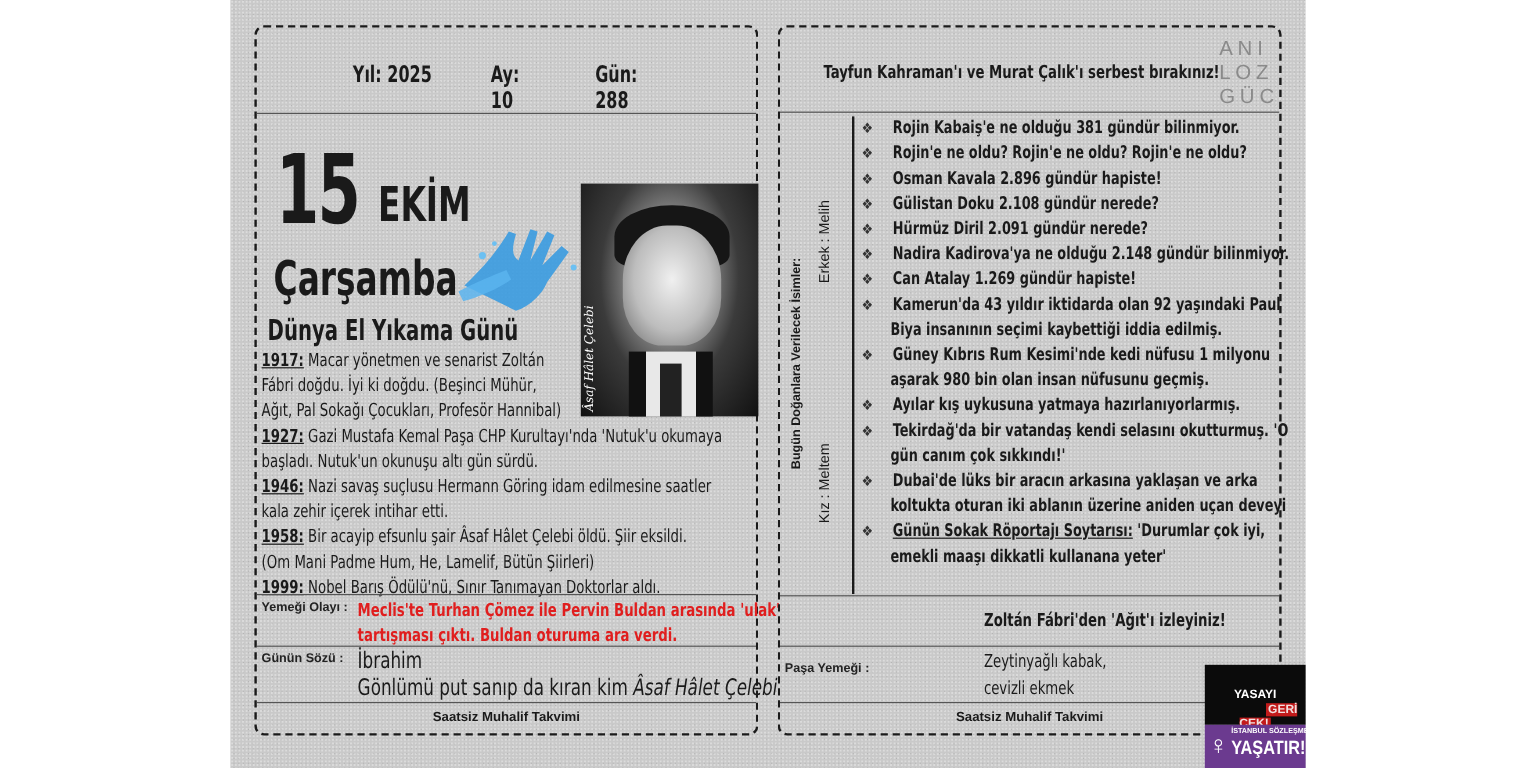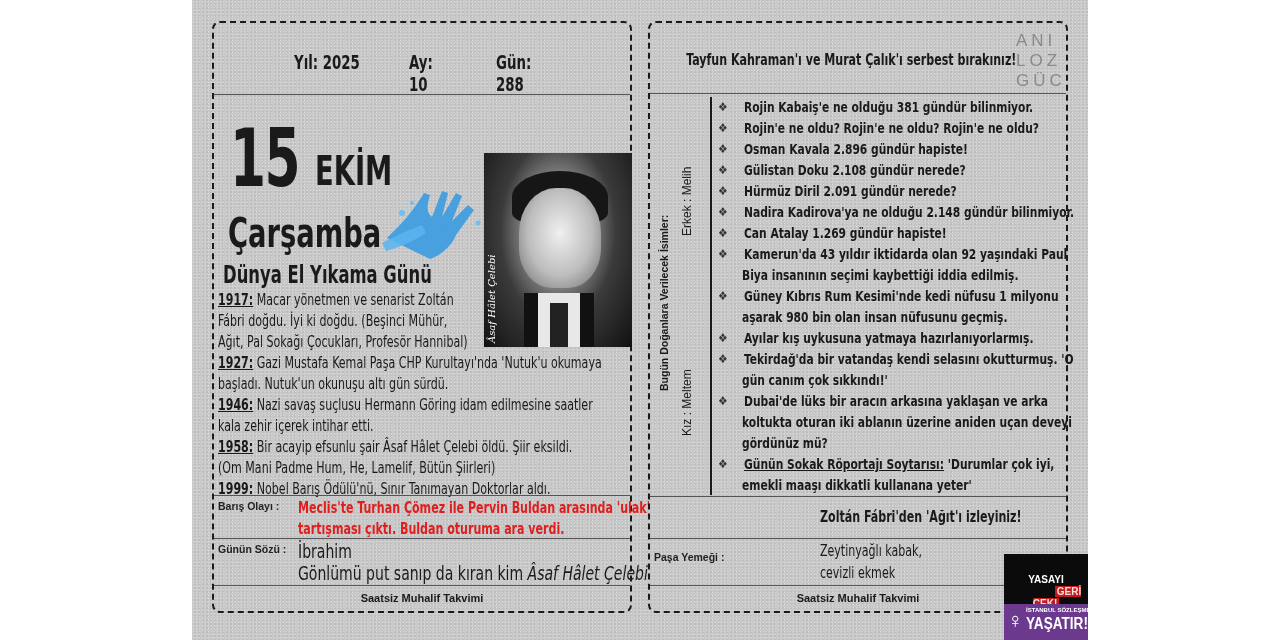--- a/index.html
+++ b/index.html
@@ -98,21 +98,21 @@
     <span class="row"><span class="year">1927:</span> <span>Gazi Mustafa Kemal Paşa CHP Kurultayı'nda 'Nutuk'u okumaya</span></span>
     <span class="row">başladı. Nutuk'un okunuşu altı gün sürdü.</span>
     <span class="row"><span class="year">1946:</span> <span>Nazi savaş suçlusu Hermann Göring idam edilmesine saatler</span></span>
     <span class="row">kala zehir içerek intihar etti.</span>
     <span class="row"><span class="year">1958:</span> <span>Bir acayip efsunlu şair Âsaf Hâlet Çelebi öldü. Şiir eksildi.</span></span>
     <span class="row">(Om Mani Padme Hum, He, Lamelif, Bütün Şiirleri)</span>
     <span class="row"><span class="year">1999:</span> <span>Nobel Barış Ödülü'nü, Sınır Tanımayan Doktorlar aldı.</span></span>
   </div>
 
   <div class="hline" style="top:472px;"></div>
-  <div class="abs label-small" style="left:4px; top:477px;">Barış Olayı :</div>
+  <div class="abs label-small" style="left:4px; top:477px;">Yemeği Olayı :</div>
   <div class="abs" style="left:84px; top:475px; font-size:15px; line-height:21px;">
     <span class="narrow red">Meclis'te Turhan Çömez ile Pervin Buldan arasında 'ulak'</span><br>
     <span class="narrow red">tartışması çıktı. Buldan oturuma ara verdi.</span>
   </div>
 
   <div class="hline" style="top:515px;"></div>
   <div class="abs label-small" style="left:4px; top:520px;text-align:right;">Günün Sözü :</div>
   <div class="abs" style="left:84px; top:517px; font-size:19px; line-height:22px;">
     <span class="narrow">İbrahim</span><br>
     <span class="narrow"><span>Gönlümü put sanıp da kıran kim</span> <i>Âsaf Hâlet Çelebi</i></span>
@@ -192,23 +192,20 @@
     <div class="line2">
         <span class="txt">gün canım çok sıkkındı!'</span>
       </div>
     <div class="item">
         <span class="bullet">❖</span>
         <span class="txt">Dubai'de lüks bir aracın arkasına yaklaşan ve arka</span>
       </div>
     <div class="line2">
         <span class="txt">koltukta oturan iki ablanın üzerine aniden uçan deveyi</span>
       </div>
-    <div class="line2">
-        <span class="txt">gördünüz mü?</span>
-      </div>
     <div class="item">
         <span class="bullet">❖</span>
         <span class="txt"><u>Günün Sokak Röportajı Soytarısı:</u><span> 'Durumlar çok iyi,</span></span>
       </div>
     <div class="line2">
         <span class="txt">emekli maaşı dikkatli kullanana yeter'</span>
       </div>
   </div>
 
   <div class="hline" style="top:473px;"></div>

